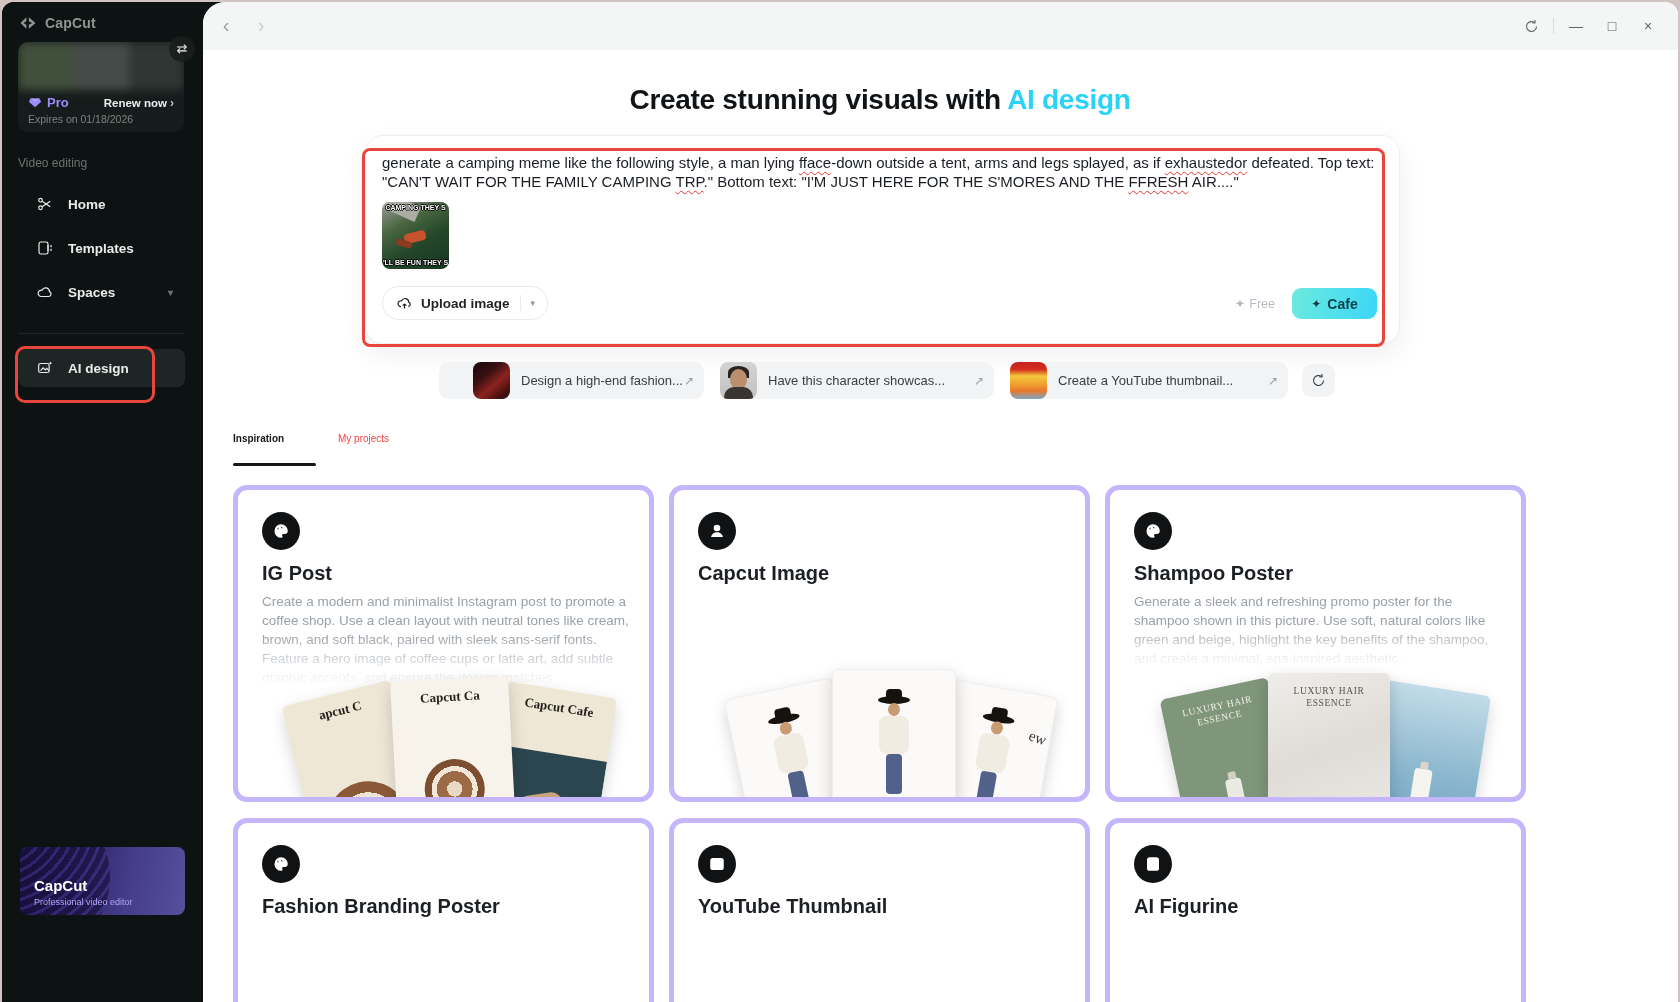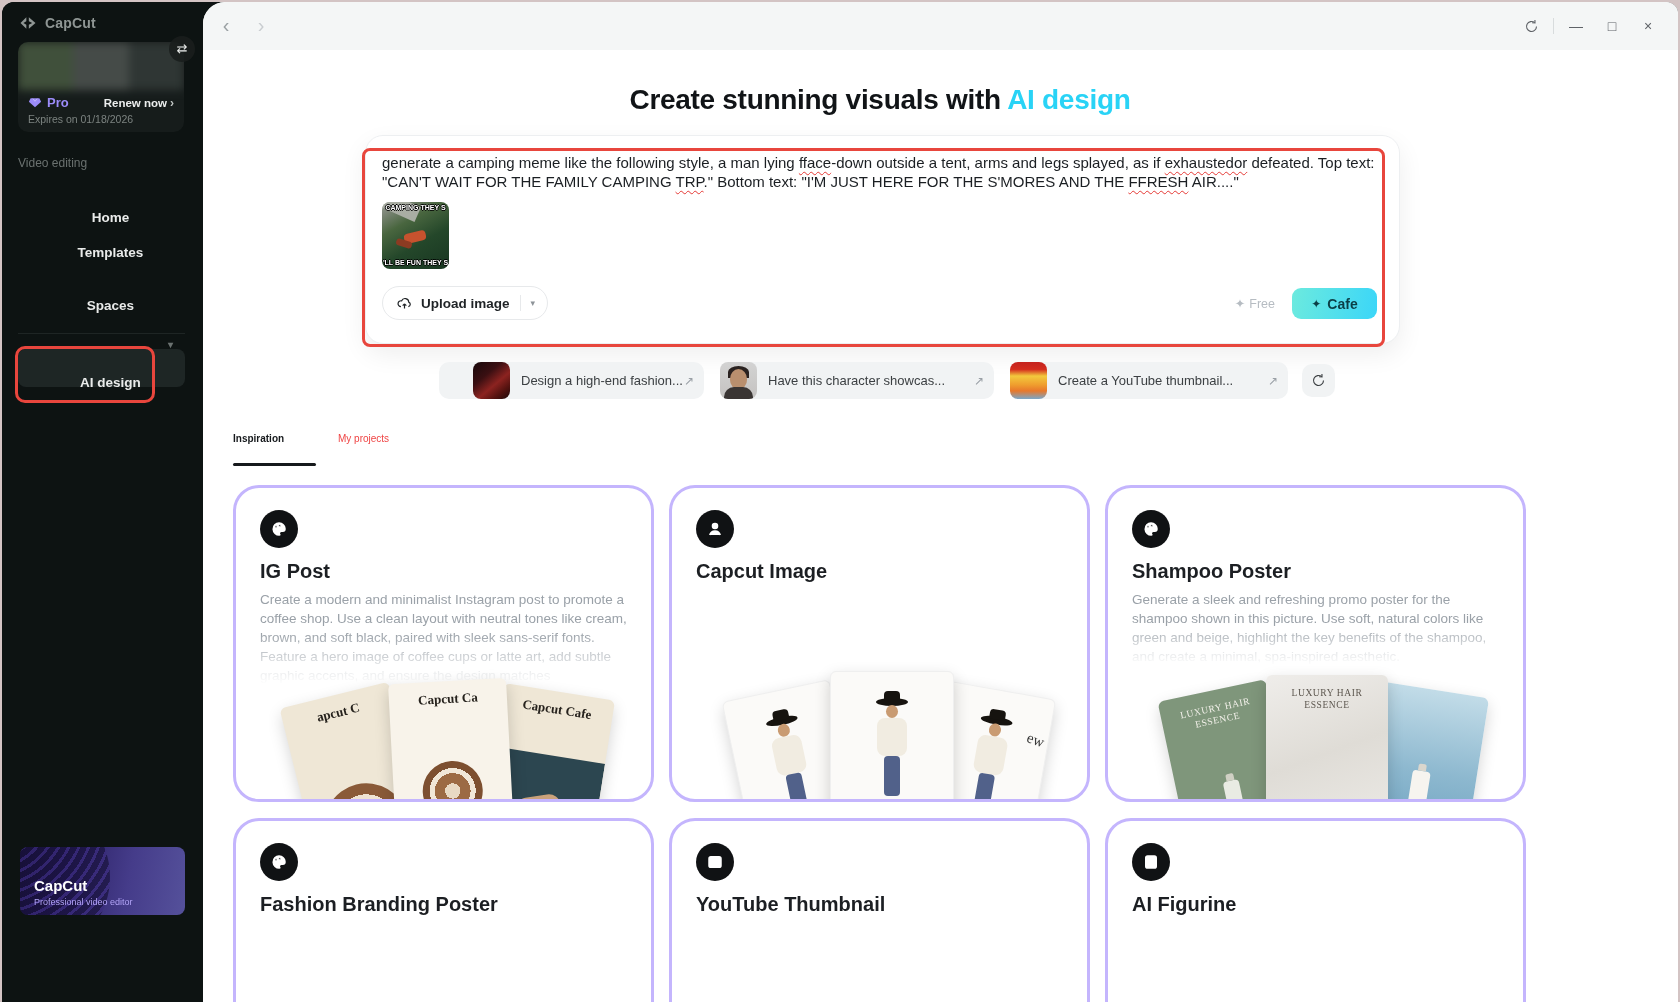--- a/index.html
+++ b/index.html
@@ -15,23 +15,23 @@
   .pro-collage div { flex:1; }
   .pc1 { background:#40503b; } .pc2 { background:#454b48; } .pc3 { background:#2f3634; }
   .swap-btn { position:absolute; right:8px; top:34px; width:26px; height:26px; border-radius:50%; background:rgba(25,30,29,.9); border:none; color:#e7e9e8; font-size:13px; line-height:26px; text-align:center; cursor:pointer; }
   .pro-row { display:flex; align-items:center; margin:5px 10px 0 10px; }
   .gem-icon { width:14px; height:11px; margin-right:5px; }
   .pro-label { color:#9c8cfa; font-size:13px; font-weight:700; }
   .renew { margin-left:auto; color:#eceeee; font-size:11.5px; font-weight:600; display:flex; align-items:center; gap:3px; cursor:pointer; }
   .renew-chev { color:#bfc4c2; font-size:12px; }
   .expires { margin:3px 10px 0 10px; color:#7c8380; font-size:10.5px; }
   .section-label { position:absolute; left:16px; top:154px; color:#6b7270; font-size:12px; }
-  .nav-item { position:absolute; left:16px; width:167px; height:40px; display:flex; align-items:center; gap:26px; padding-left:18px; color:#e9ebea; font-size:13.5px; font-weight:600; border-radius:8px; cursor:pointer;flex-direction:column; }
+  .nav-item { position:absolute; left:16px; width:167px; height:40px; display:flex; align-items:center; gap:14px; padding-left:18px; color:#e9ebea; font-size:13.5px; font-weight:600; border-radius:8px; cursor:pointer; }
   .nav-item svg { width:18px; height:18px; stroke:#e9ebea; fill:none; stroke-width:1.6; }
-  .nav-home { top:182px; } .nav-templates { top:217px; } .nav-spaces { top:270px; }
+  .nav-home { top:182px; } .nav-templates { top:226px; } .nav-spaces { top:270px; }
   .spaces-chev { margin-left:auto; margin-right:12px; color:#6b7270; font-size:10px; }
   .side-divider { position:absolute; left:16px; top:331px; width:167px; height:1px; background:#1e2524; }
   .nav-ai { top:347px; height:38px; background:#1e2625; }
   .annotation { position:absolute; border:3px solid #e8463d; border-radius:10px; pointer-events:none; z-index:30; }
   .ann-sidebar { left:13px; top:344px; width:140px; height:57px; }
   .side-banner { position:absolute; left:18px; top:845px; width:165px; height:68px; border-radius:8px; overflow:hidden;
     background:linear-gradient(100deg,#1d1545 0%,#2c2166 30%,#453c8a 65%,#55519b 100%); }
   .side-banner:before { content:""; position:absolute; left:-30px; top:-40px; width:120px; height:140px; border-radius:50%;
     background:repeating-radial-gradient(circle at 0% 0%, #120c30 0 6px, #3a2a7d 6px 9px); opacity:.6; }
   .banner-title { position:absolute; left:14px; top:30px; color:#fff; font-size:15px; font-weight:800; }
@@ -86,21 +86,21 @@
   .chip-arrow { position:relative; z-index:2; margin-left:auto; margin-right:10px; color:#9aa0a6; font-size:12px; }
   .chip1 { left:226px; width:275px;padding-left:44px; } .chip2 { left:517px; width:274px; } .chip3 { left:807px; width:278px; }
   .chips-refresh { position:absolute; left:1099px; top:362px; width:33px; height:33px; border-radius:10px; background:#f1f3f4; border:none; display:flex; align-items:center; justify-content:center; cursor:pointer; }
   .chips-refresh svg { width:15px; height:15px; stroke:#3c4043; fill:none; stroke-width:1.8; }
 
   .tab { position:absolute; top:431px; font-size:10px; cursor:pointer; }
   .tab-active { left:30px; font-weight:700; color:#16191c; }
   .tab-underline { position:absolute; left:30px; top:461px; width:83px; height:3px; background:#16191c; border-radius:2px; }
   .tab-inactive { left:135px; color:#ef4444; }
 
-  .card { position:absolute; width:421px; height:317px; background:#fff; border:3px solid #c4b5fd; border-radius:26px; overflow:hidden; cursor:pointer; }
+  .card { position:absolute; width:421px; height:317px; background:#fff; border:5px solid #c4b5fd; border-radius:14px; overflow:hidden; cursor:pointer; }
   .r1 { top:483px; } .r2 { top:816px; height:330px; }
   .c1 { left:30px; } .c2 { left:466px; } .c3 { left:902px; }
   .card-icon { position:absolute; left:24px; top:22px; width:38px; height:38px; border-radius:50%; background:#101214; display:flex; align-items:center; justify-content:center; }
   .card-icon svg { width:18px; height:18px; fill:#fff; stroke:#fff; }
   .card-title { position:absolute; left:24px; top:72px; font-size:20px; font-weight:700; color:#1c1f23; }
   .card-desc { position:absolute; left:24px; top:102px; width:374px; font-size:13.5px; line-height:19px; color:#9aa1a8;
     -webkit-mask-image:linear-gradient(#000 45%, rgba(0,0,0,.25) 82%, transparent 100%); mask-image:linear-gradient(#000 45%, rgba(0,0,0,.25) 82%, transparent 100%); }
   .fan { position:absolute; left:0; right:0; bottom:0; height:118px; }
   .pcard { position:absolute; border-radius:6px; box-shadow:0 6px 16px rgba(0,0,0,.18); overflow:hidden; }
   .serif { font-family:"Liberation Serif", serif; }

